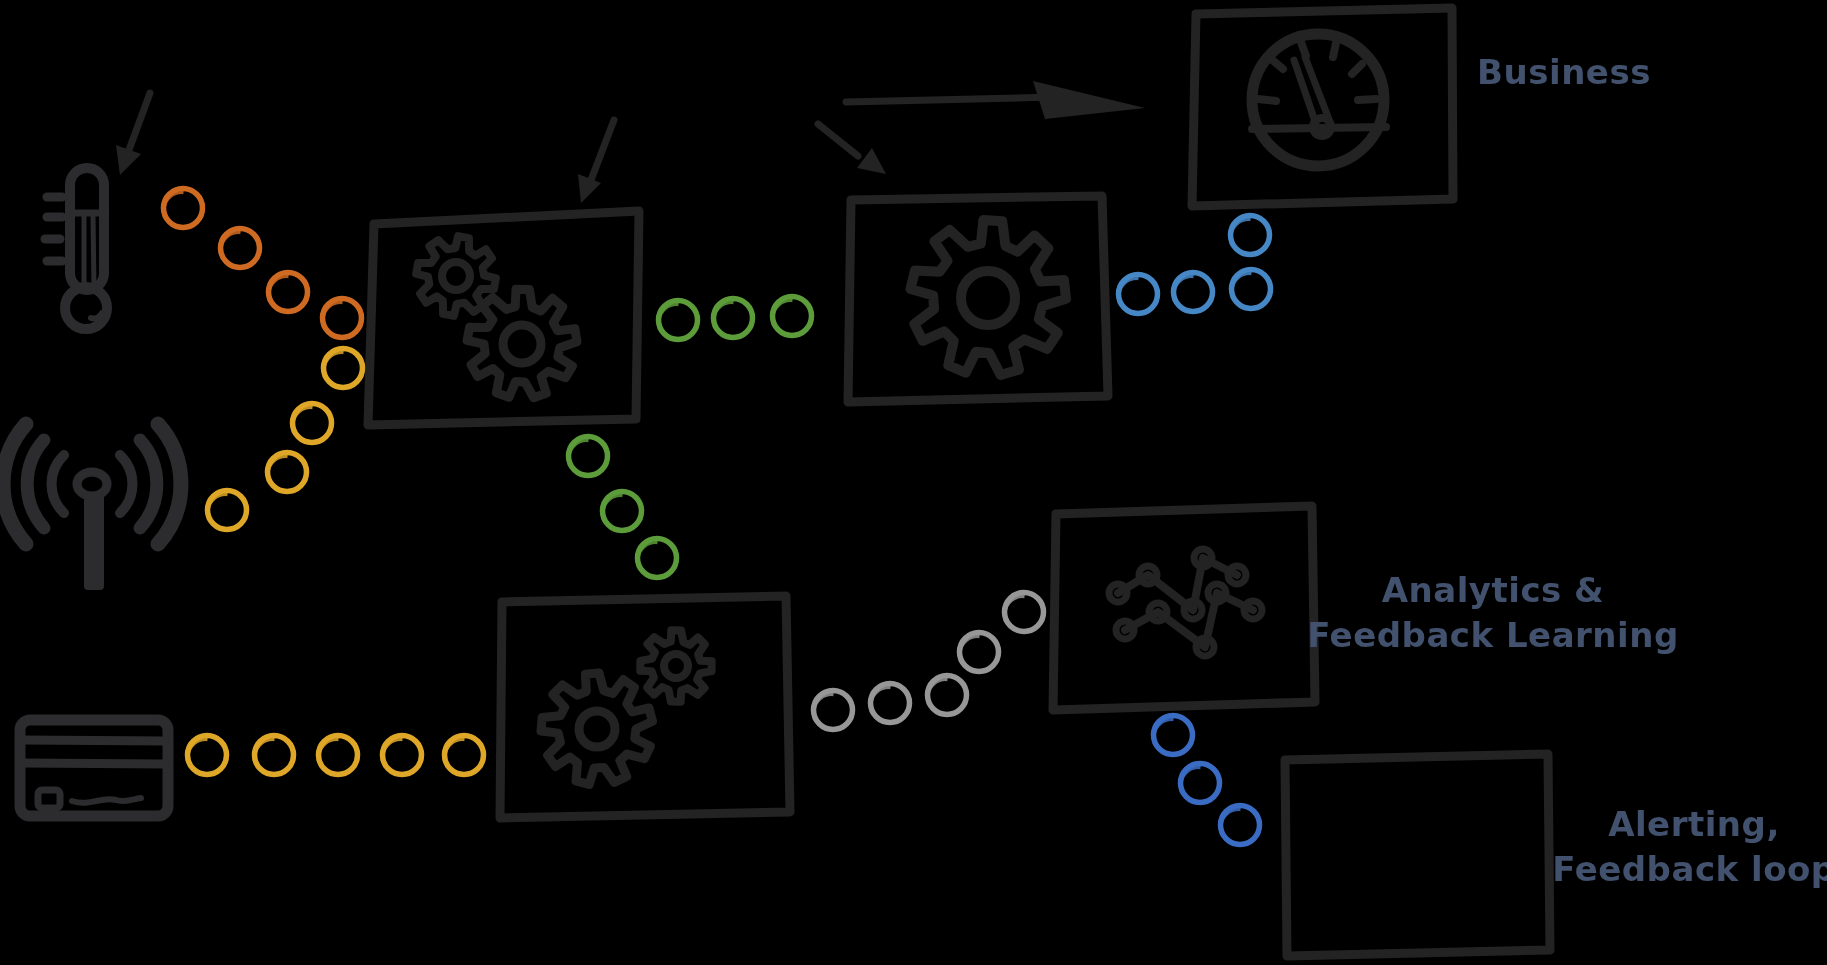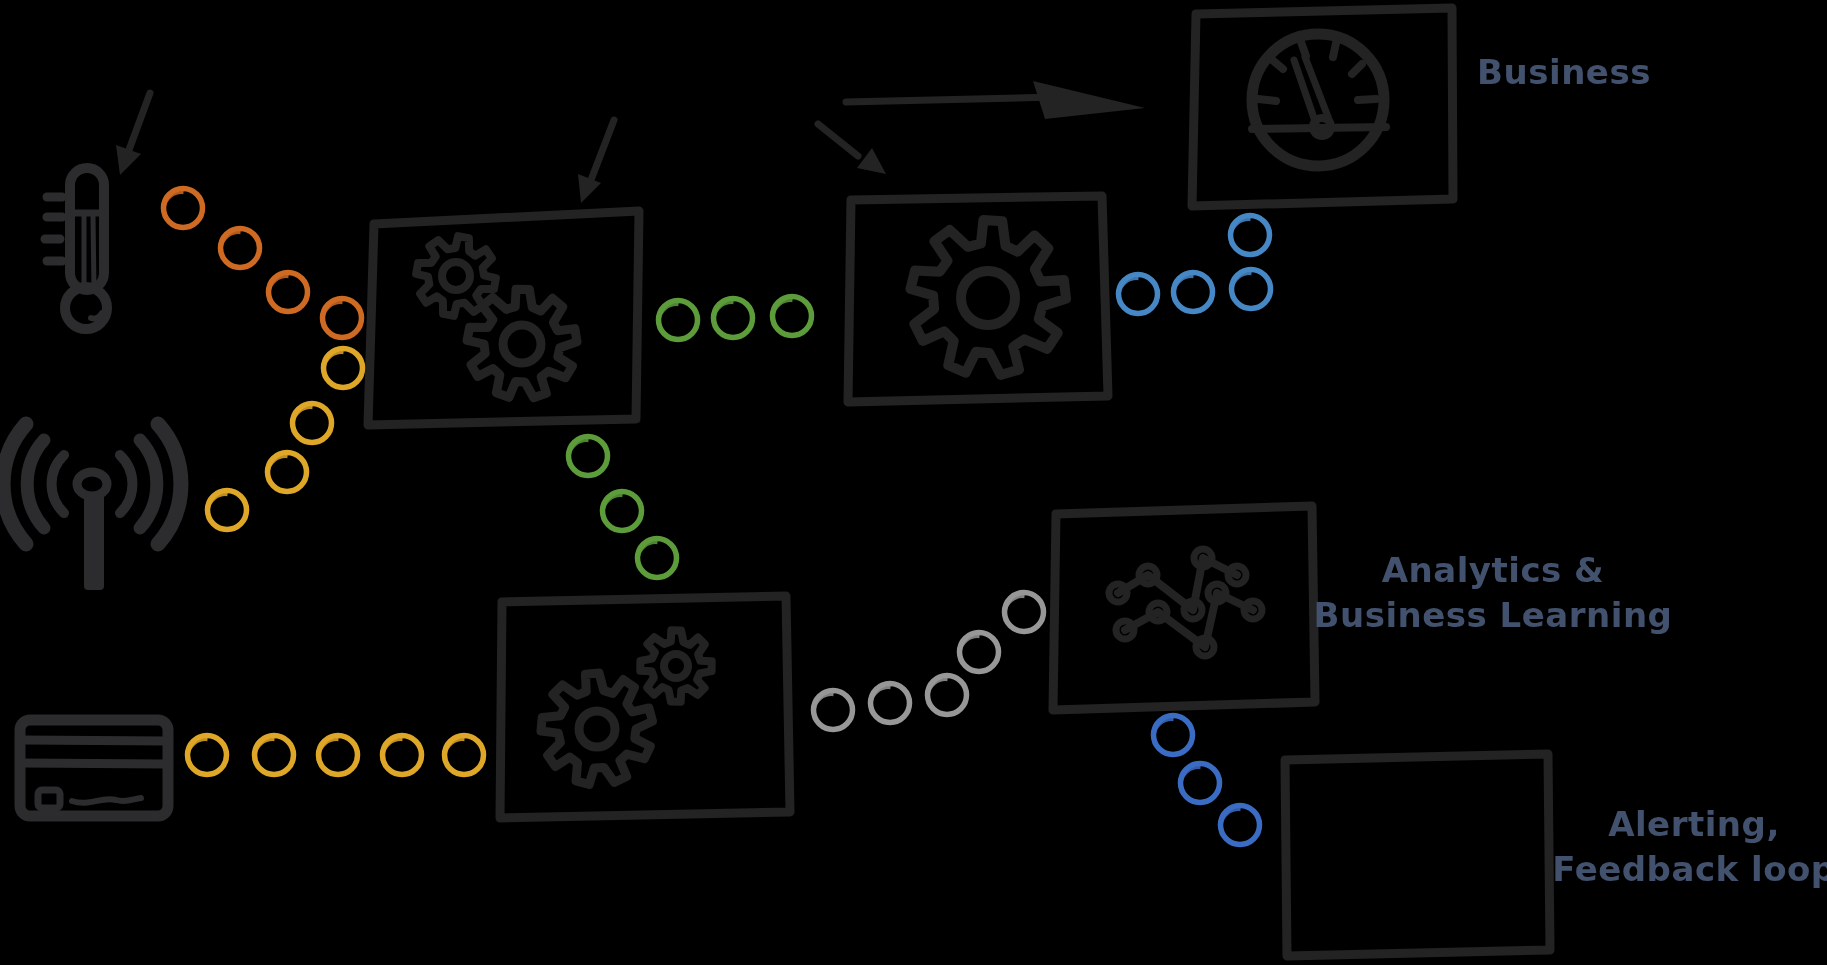--- a/index.html
+++ b/index.html
@@ -200,22 +200,22 @@
           <circle cx="1240" cy="825" r="19.5" fill="none" stroke="#3b6cc4" stroke-width="5.5"></circle>
           <circle cx="1238.5" cy="827" r="17.5" fill="none" stroke="#3b6cc4" stroke-width="3.2" stroke-dasharray="26 96" stroke-dashoffset="-58" opacity="0.85"></circle>
         </g>
       </g>
 </svg>
 
 <div class="label" style="left:1564px;top:50px">
   <div>Business</div>
 </div>
 
-<div class="label" style="left:1493px;top:548px">
+<div class="label" style="left:1493px;top:568px">
   <div>Analytics &amp;</div>
-  <div>Business Learning</div>
+  <div>Feedback Learning</div>
 </div>
 
 <div class="label" style="left:1694px;top:802px">
   <div>Alerting,</div>
   <div>Feedback loop</div>
 </div>
 </div>
 
 </body></html>

